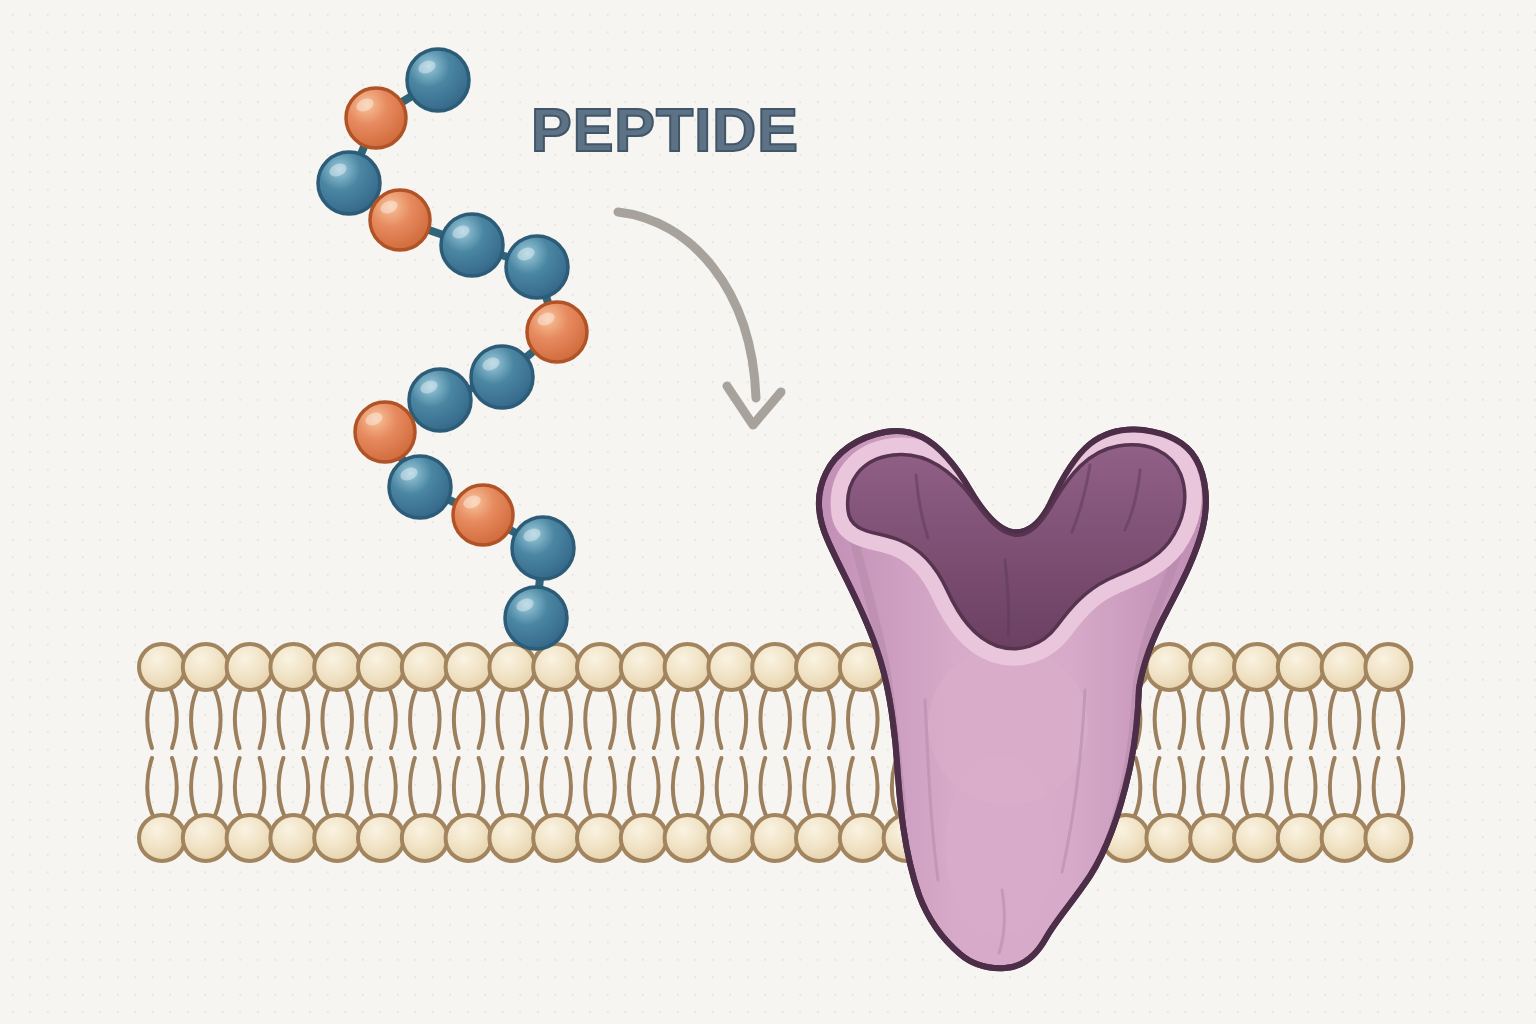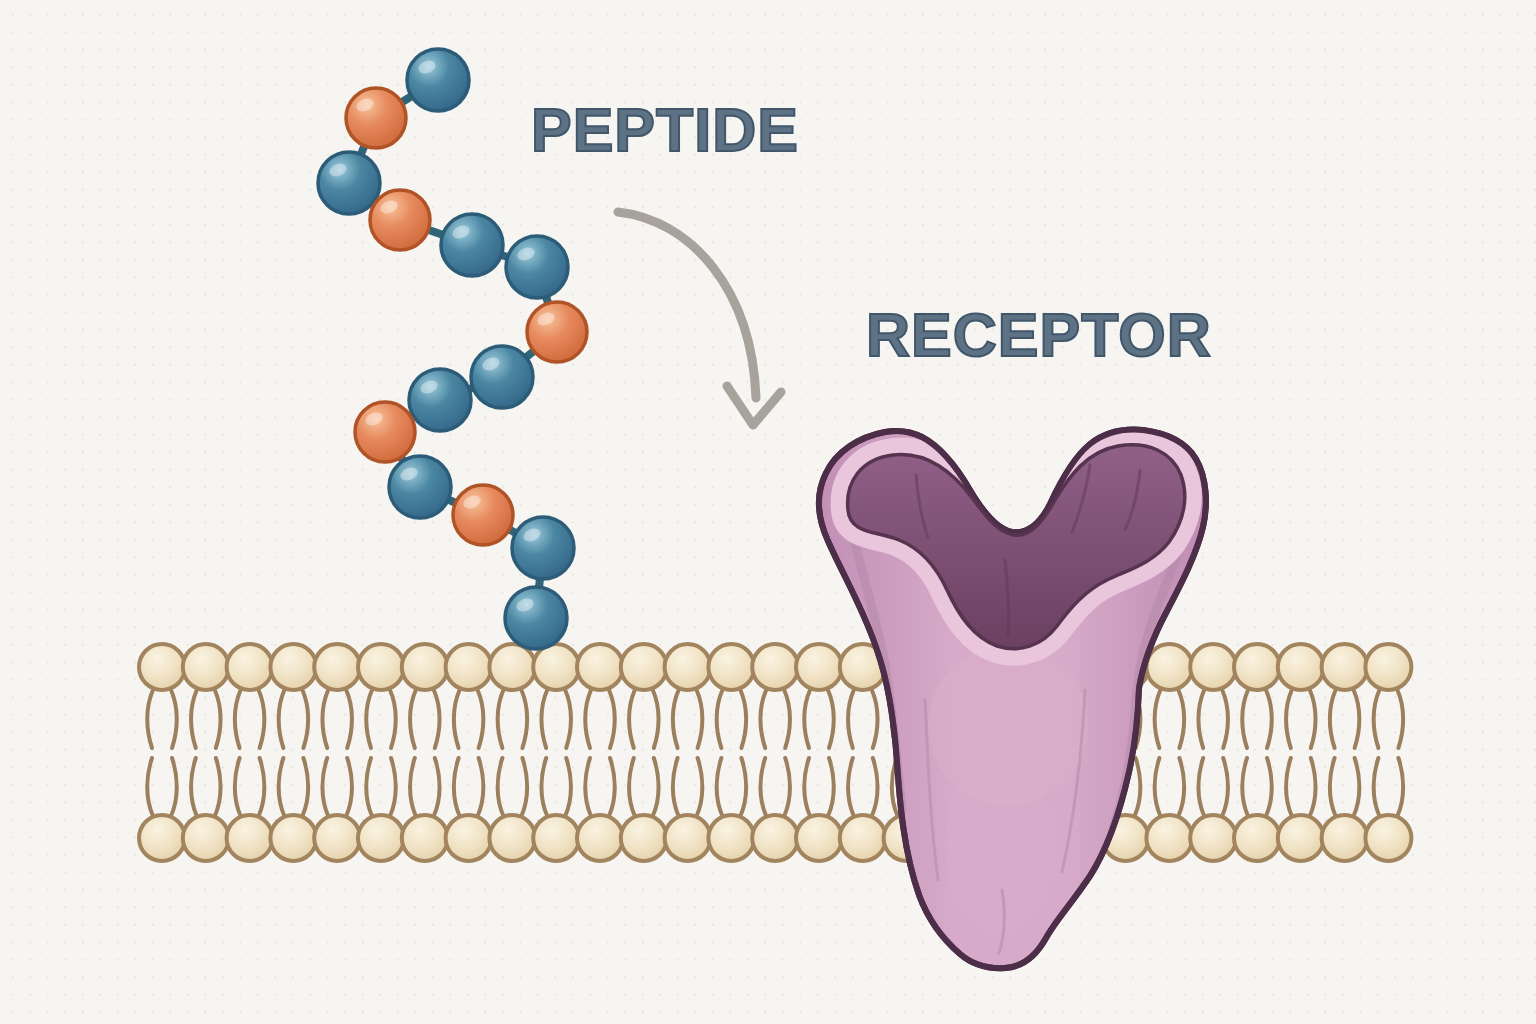--- a/index.html
+++ b/index.html
@@ -299,14 +299,13 @@
         </g>
         <path d="M 885 432 C 858 437 836 452 826 473 C 815 495 818 519 828 541 C 842 573 864 610 877 650 C 889 684 894 720 897 762 C 900 806 904 852 919 895 C 929 922 946 942 960 954 C 974 966 990 969 1005 968 C 1022 967 1036 956 1046 938 C 1056 920 1072 903 1090 876 C 1106 851 1120 812 1129 772 C 1135 745 1138 715 1139 688 C 1143 664 1153 637 1167 611 C 1181 584 1196 556 1203 527 C 1208 505 1207 478 1196 459 C 1186 442 1166 433 1143 430 C 1122 428 1104 433 1090 444 C 1074 457 1062 478 1050 504 C 1040 524 1027 534 1012 532 C 997 529 983 512 970 490 C 956 466 941 447 922 437 C 910 431 896 430 885 432 Z" fill="none" stroke="#4d2e48" stroke-width="6" stroke-linejoin="round"></path>
         <path d="M 848 510 C 845 482 861 459 893 455 C 926 451 953 472 973 499 C 989 521 1000 533 1014 535 C 1030 537 1042 523 1055 500 C 1069 476 1088 451 1118 446 C 1148 441 1172 452 1181 475 C 1189 497 1184 521 1169 542 C 1153 563 1128 570 1107 580 C 1085 591 1071 607 1057 626 C 1042 646 1019 653 997 646 C 974 638 959 616 947 590 C 935 564 919 548 899 540 C 877 531 850 534 848 510 Z" fill="url(#grad-pocket)" stroke="#56334f" stroke-width="3.5" stroke-linejoin="round"></path>
         <path d="M 916 475 C 918 500 922 520 928 538" stroke="#5e3956" stroke-width="3" fill="none" opacity="0.5" stroke-linecap="round"></path>
         <path d="M 1090 465 C 1086 490 1080 512 1072 532" stroke="#5e3956" stroke-width="3" fill="none" opacity="0.5" stroke-linecap="round"></path>
         <path d="M 1005 560 C 1008 590 1010 615 1008 635" stroke="#5e3956" stroke-width="3" fill="none" opacity="0.5" stroke-linecap="round"></path>
         <path d="M 1140 470 C 1138 492 1133 512 1125 530" stroke="#5e3956" stroke-width="3" fill="none" opacity="0.5" stroke-linecap="round"></path>
       </g>
     </svg>
   <div id="label-peptide" class="diagram-label">PEPTIDE</div>
-  <div id="label-receptor" class="diagram-label">RECEPTOR</div>
 </div>
 
 </body></html>

